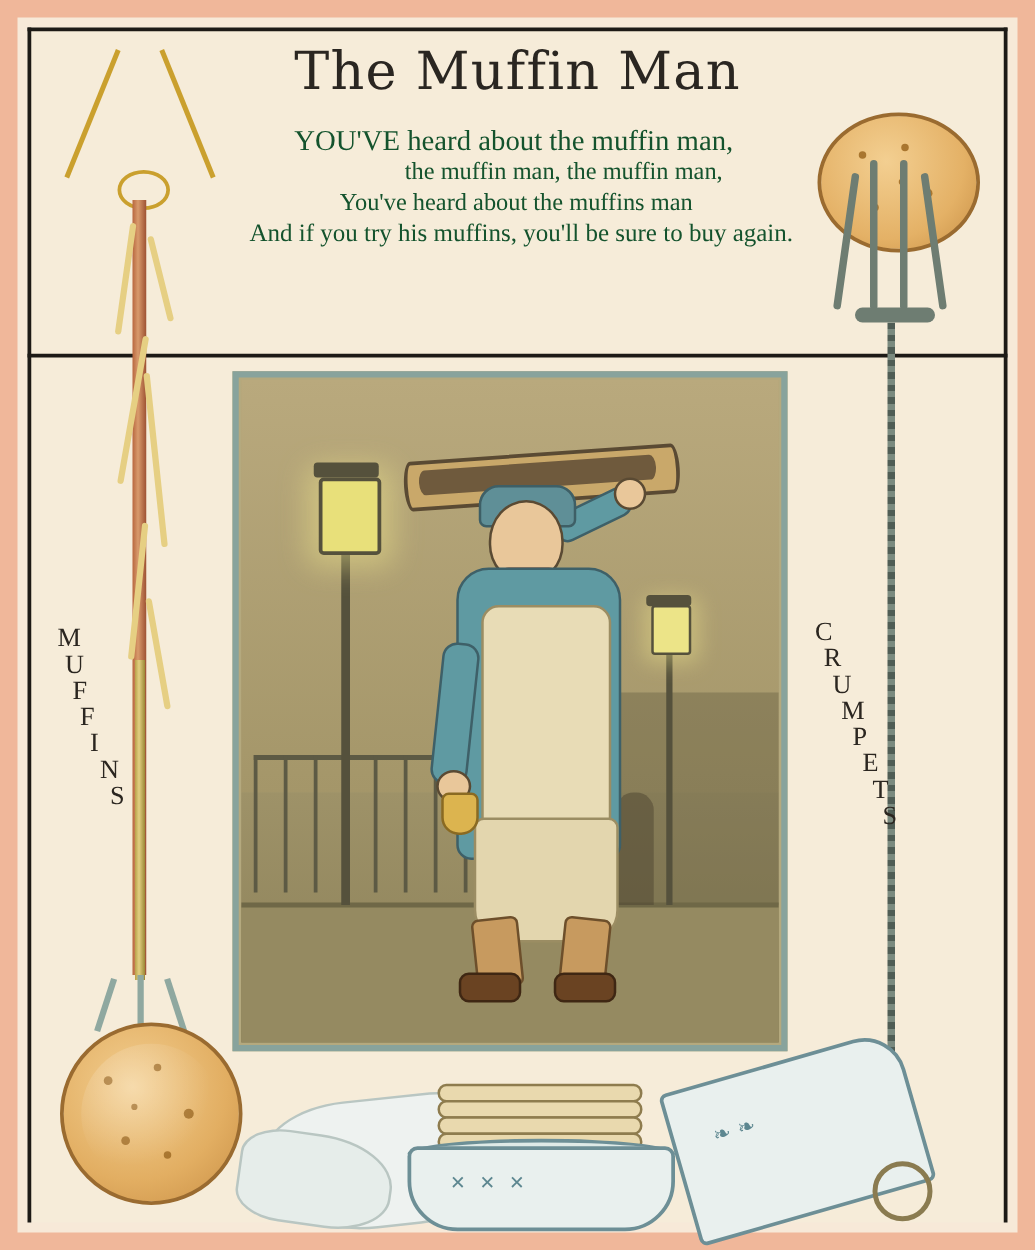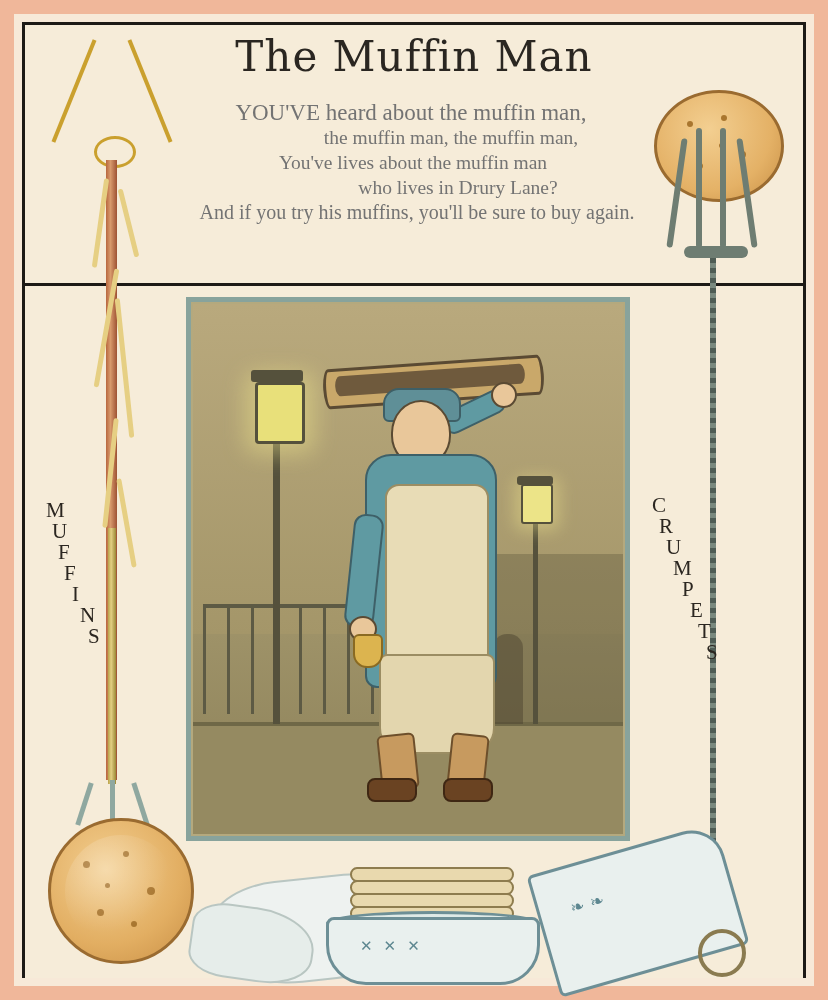--- a/index.html
+++ b/index.html
@@ -20,21 +20,21 @@
   .rule-right{left:803px;top:22px;width:3px;height:956px;}
   .rule-mid{left:22px;top:283px;width:784px;height:3px;}
 
   
   .title{position:absolute;left:0;top:32px;width:828px;text-align:center;
     font-family:"DejaVu Serif",serif;font-size:42px;color:#2a2621;
     letter-spacing:1px;font-weight:400;}
 
   
   .verse{position:absolute;left:120px;top:100px;width:600px;
-    color:#737373;font-size:19.5px;line-height:25px;text-align:center;}
+    color:#14532d;font-size:19.5px;line-height:25px;text-align:center;}
   .verse .l{display:block;white-space:pre;}
   .verse .sc{font-size:23px;}
   .l1{text-indent:-18px;}
   .l2{text-indent:62px;}
   .l3{text-indent:-14px;}
   .l4{text-indent:76px;}
   .l5{text-indent:-22px;}
   .l6{text-indent:70px;}
   .l7{text-indent:-6px;font-size:20px;}
   .pic-frame{position:absolute;left:186px;top:297px;width:444px;height:544px;
@@ -195,22 +195,21 @@
   <div class="rule rule-top"></div>
   <div class="rule rule-left"></div>
   <div class="rule rule-right"></div>
   <div class="rule rule-mid"></div>
 
   <div class="title">The Muffin Man</div>
 
   <div class="verse">
     <span class="l l1 sc">YOU'VE heard about the muffin man,</span>
     <span class="l l2">the muffin man, the muffin man,</span>
-    <span class="l l3">You've lives about the muffin man</span>
-    <span class="l l4">who lives in Drury Lane?</span>
+    <span class="l l3">You've heard about the muffins man</span>
     <span class="l l7">And if you try his muffins, you'll be sure to buy again.</span>
   </div>
 
   <div class="pic-frame"></div>
   <div class="pic">
     <div class="sky"></div>
     <div class="ground"></div>
     <div class="wall-right"></div>
     <div class="pavement"></div>
     <div class="kerb"></div>

